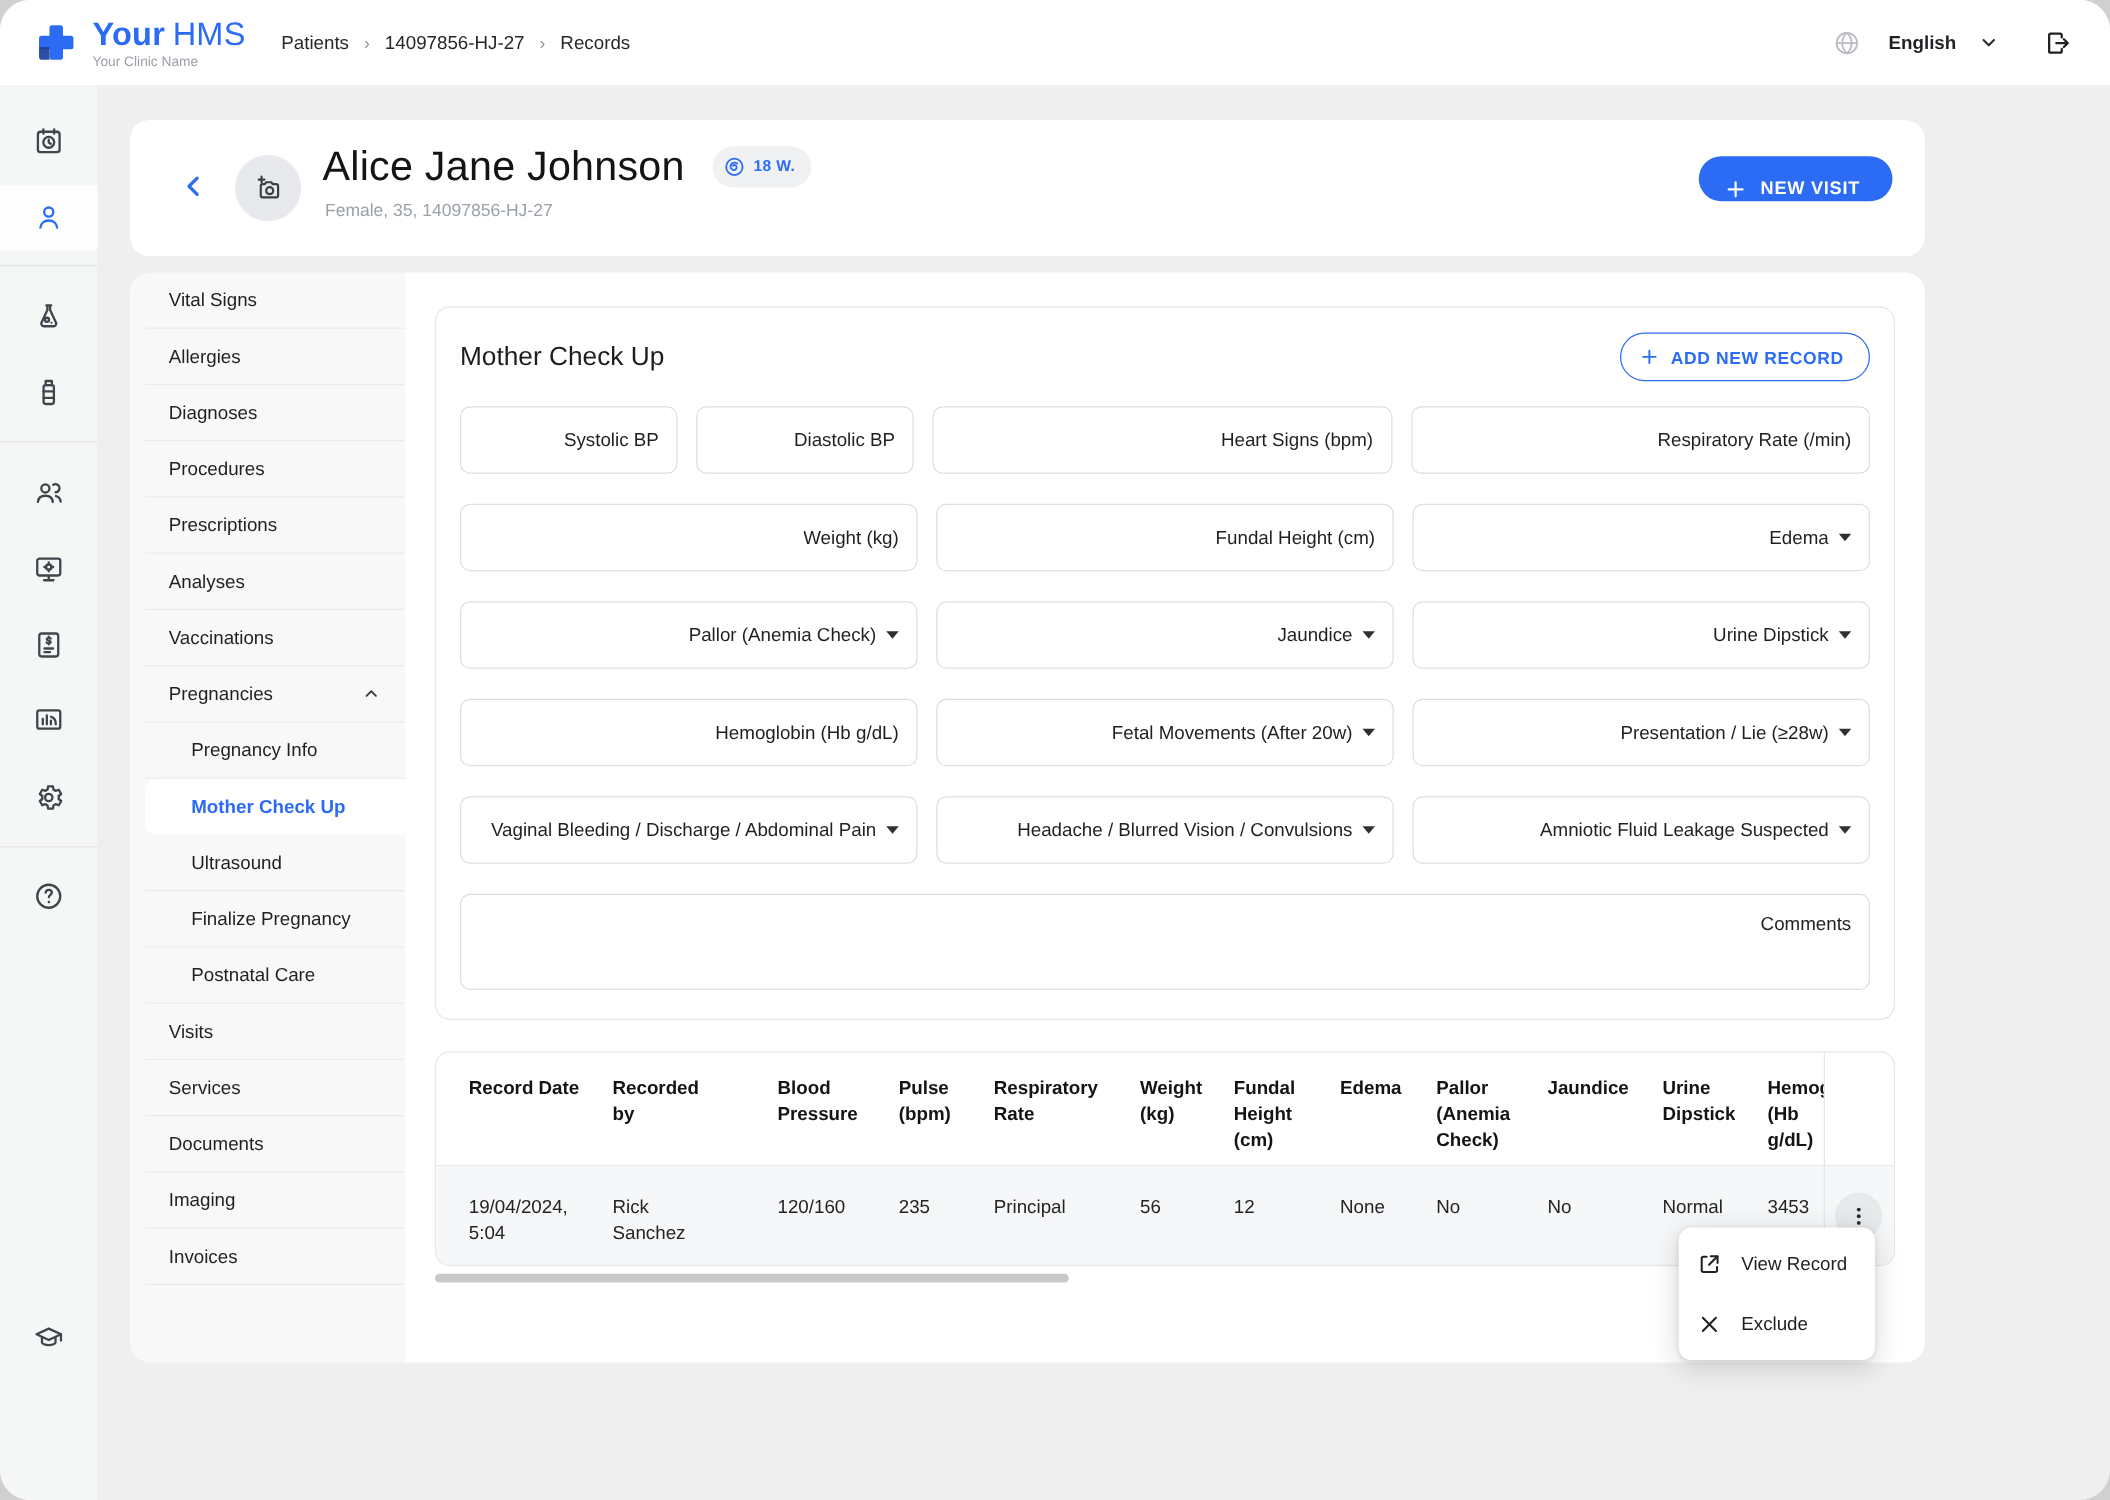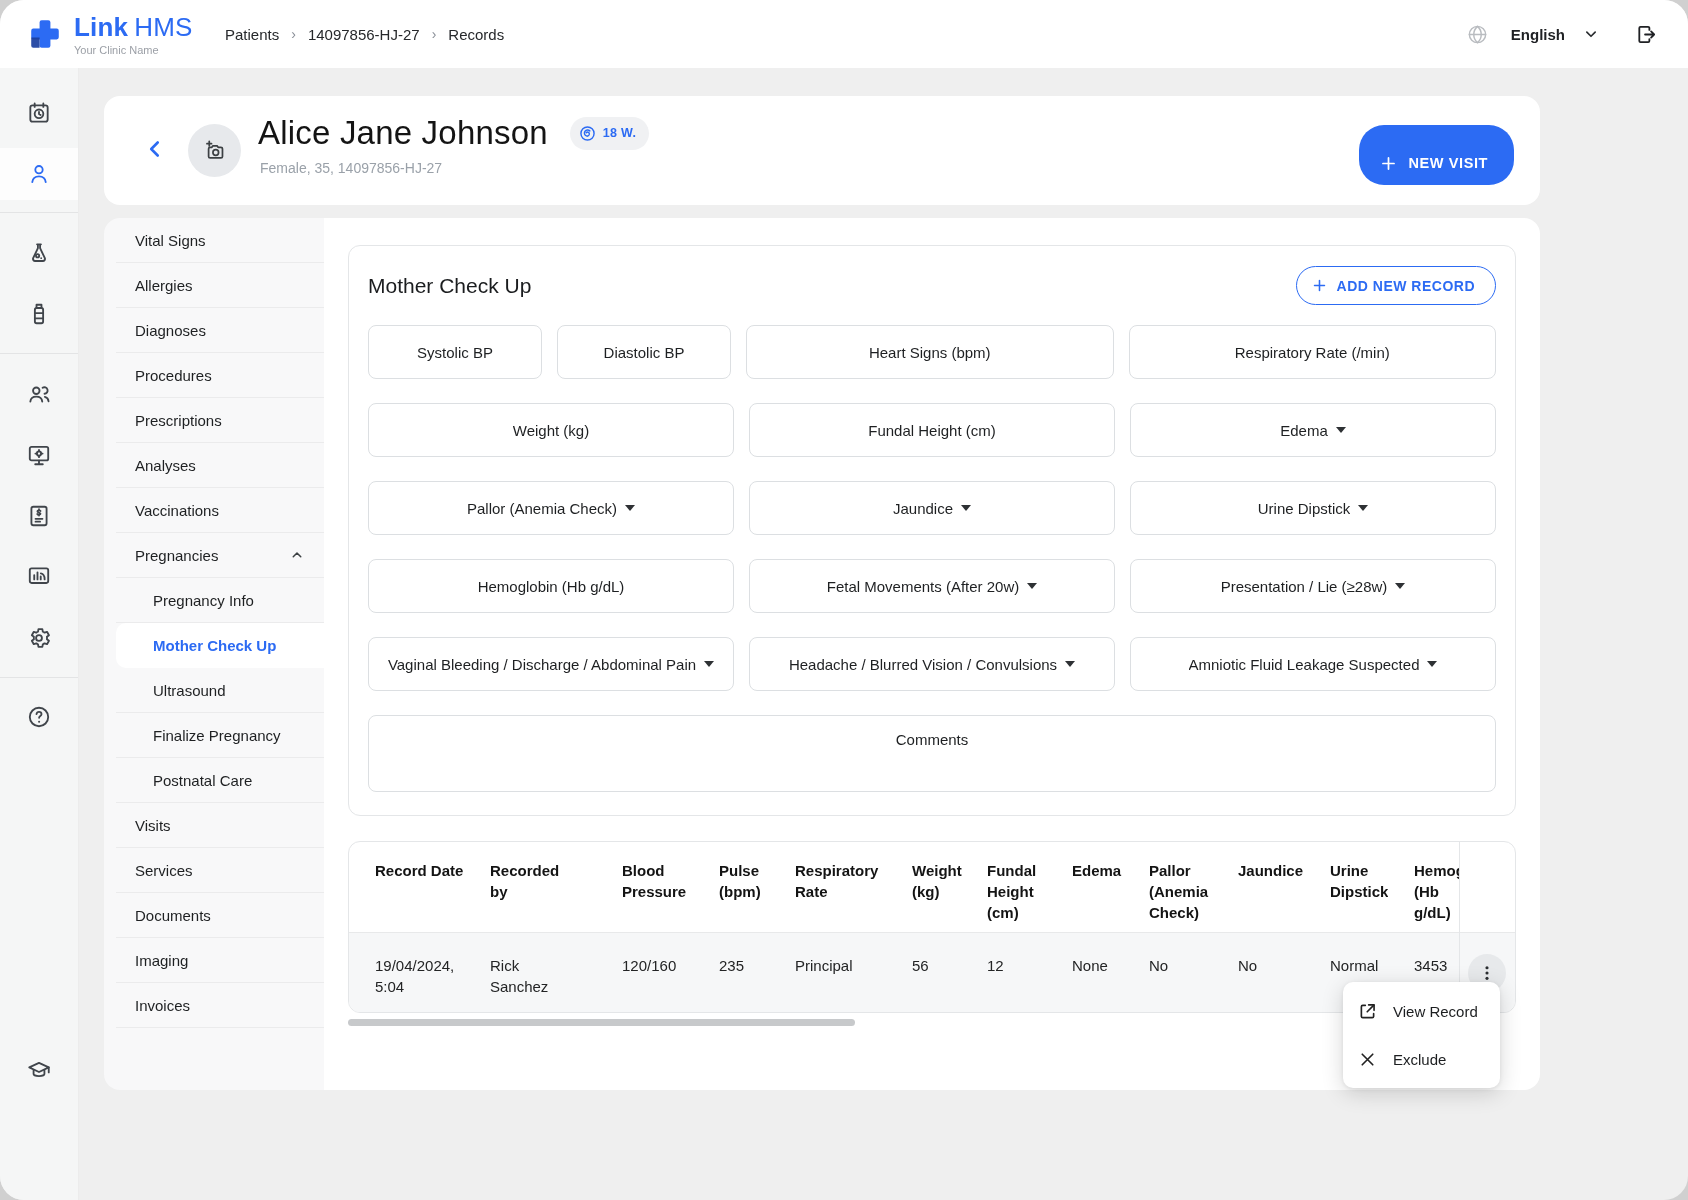--- a/index.html
+++ b/index.html
@@ -30,41 +30,41 @@
 
   
   .patient-card{position:absolute;left:104px;top:96px;width:1436px;height:109px;background:#fff;border-radius:16px;}
   .back-btn{position:absolute;left:32px;top:37px;width:34px;height:34px;border:none;background:none;color:#2c6bf3;cursor:pointer;}
   .avatar{position:absolute;left:84px;top:28px;width:53px;height:53px;border-radius:50%;background:#e7e9ec;display:flex;align-items:center;justify-content:center;color:#3c4043;border:none;cursor:pointer;}
   .pt-name-row{position:absolute;left:154px;top:18px;display:flex;align-items:center;gap:22px;}
   .pt-name{margin:0;font-size:33px;font-weight:400;color:#141414;letter-spacing:.2px;}
   .pt-badge{display:inline-flex;align-items:center;gap:6px;background:#f0f1f3;border-radius:17px;height:33px;padding:0 13px 0 8px;}
   .pt-badge .lbl{font-size:12.5px;font-weight:700;color:#2c6bf3;letter-spacing:.3px;}
   .pt-meta{position:absolute;left:156px;top:64px;font-size:14px;color:#9aa1a9;}
-  .new-visit{position:absolute;right:26px;top:29px;height:60px;padding:16px 26px 0 20px;border-radius:25px;border:none;background:#2c6bf3;color:#fff;font-size:14.5px;font-weight:700;letter-spacing:.6px;display:flex;align-items:center;gap:10px;cursor:pointer;font-family:inherit;}
+  .new-visit{position:absolute;right:26px;top:29px;height:36px;padding:16px 26px 0 20px;border-radius:25px;border:none;background:#2c6bf3;color:#fff;font-size:14.5px;font-weight:700;letter-spacing:.6px;display:flex;align-items:center;gap:10px;cursor:pointer;font-family:inherit;}
 
   
   .body-panel{position:absolute;left:104px;top:218px;width:1436px;height:872px;display:flex;}
   .menu{width:220px;background:#f8f8f9;border-radius:16px 0 0 16px;padding-left:12px;box-sizing:border-box;}
   .menu-item{display:flex;align-items:center;height:45px;padding-left:19px;font-size:15px;color:#1e2022;border-bottom:1px solid #ebebec;cursor:pointer;box-sizing:border-box;}
   .menu-item.child{padding-left:37px;}
   .menu-item.active{background:#fff;color:#2c6bf3;font-weight:600;border-radius:10px 0 0 10px;border-bottom-color:transparent;}
   .menu-item .chev{margin-left:auto;margin-right:18px;color:#3c4043;}
 
   .main{flex:1;background:#fff;border-radius:0 16px 16px 0;position:relative;padding:27px 24px 0 24px;box-sizing:border-box;}
 
   
   .form-card{width:1168px;border:1px solid #e4e6e8;border-radius:12px;box-sizing:border-box;background:#fff;}
   .form-head{height:79px;display:flex;align-items:center;justify-content:space-between;padding:0 19px;}
   .form-title{margin:0;font-size:21px;font-weight:500;color:#1b1d1f;}
   .add-rec{height:39px;border-radius:20px;border:1.5px solid #2c6bf3;background:#fff;color:#2c6bf3;font-size:14px;font-weight:700;letter-spacing:.5px;padding:0 20px 0 14px;display:flex;align-items:center;gap:9px;cursor:pointer;font-family:inherit;}
   .form-body{padding:0 19px 23px 19px;}
   .frow{display:flex;gap:15px;margin-bottom:24px;}
   .frow:last-child{margin-bottom:0;}
-  .field{border:1px solid #dcdfe2;border-radius:8px;height:54px;display:flex;align-items:center;justify-content:center;padding:0 14px;box-sizing:border-box;background:#fff;flex:1 1 0;cursor:text;min-width:0;}
+  .field{border:1px solid #dcdfe2;border-radius:8px;height:54px;display:flex;align-items:center;justify-content:flex-end;padding:0 14px;box-sizing:border-box;background:#fff;flex:1 1 0;cursor:text;min-width:0;}
   .field.small{flex:0 0 174px;}
   .field.select{cursor:pointer;}
   .field.area{height:77px;align-items:flex-start;padding-top:15px;cursor:text;}
   .field .flabel{font-size:15px;color:#1e2022;white-space:nowrap;overflow:hidden;}
   .caret{width:0;height:0;border-left:5.5px solid transparent;border-right:5.5px solid transparent;border-top:6.5px solid #2e3134;flex:0 0 auto;margin-left:8px;}
 
   
   .table-card{position:relative;width:1168px;height:172px;margin-top:25px;border:1px solid #e4e6e8;border-radius:12px;box-sizing:border-box;background:#fff;overflow:hidden;}
   .thead{display:flex;padding:18px 0 0 26px;height:72px;}
   .th{font-size:15px;font-weight:700;color:#141414;line-height:21px;overflow:hidden;}
@@ -87,21 +87,21 @@
 
   <header class="topbar">
     <div class="brand">
       <span class="icon">
         <svg width="38" height="38" viewBox="0 0 40 40">
           <path fill="#2c6bf3" d="M16.5 5.5h7a2.2 2.2 0 0 1 2.2 2.2v6.6h6.6a2.2 2.2 0 0 1 2.2 2.2v7a2.2 2.2 0 0 1-2.2 2.2h-6.6v6.6a2.2 2.2 0 0 1-2.2 2.2h-7a2.2 2.2 0 0 1-2.2-2.2v-6.6H7.7a2.2 2.2 0 0 1-2.2-2.2v-7a2.2 2.2 0 0 1 2.2-2.2h6.6V7.7a2.2 2.2 0 0 1 2.2-2.2z"></path>
           <path fill="#1b3f9e" d="M5.5 23.7h8.8v10.8h-6.6a2.2 2.2 0 0 1-2.2-2.2z" opacity="0.92"></path>
         </svg>
       </span>
       <div class="brand-text">
-        <div class="brand-line"><span class="b1">Link</span><span class="b2">HMS</span></div>
+        <div class="brand-line"><span class="b1">Your</span><span class="b2">HMS</span></div>
         <div class="tagline">Your Clinic Name</div>
       </div>
     </div>
     <nav class="crumbs" id="crumbs">
         <span>Patients</span>
         <span class="crumb-sep">›</span>
         <span>14097856-HJ-27</span>
         <span class="crumb-sep">›</span>
         <span>Records</span>
       </nav>

